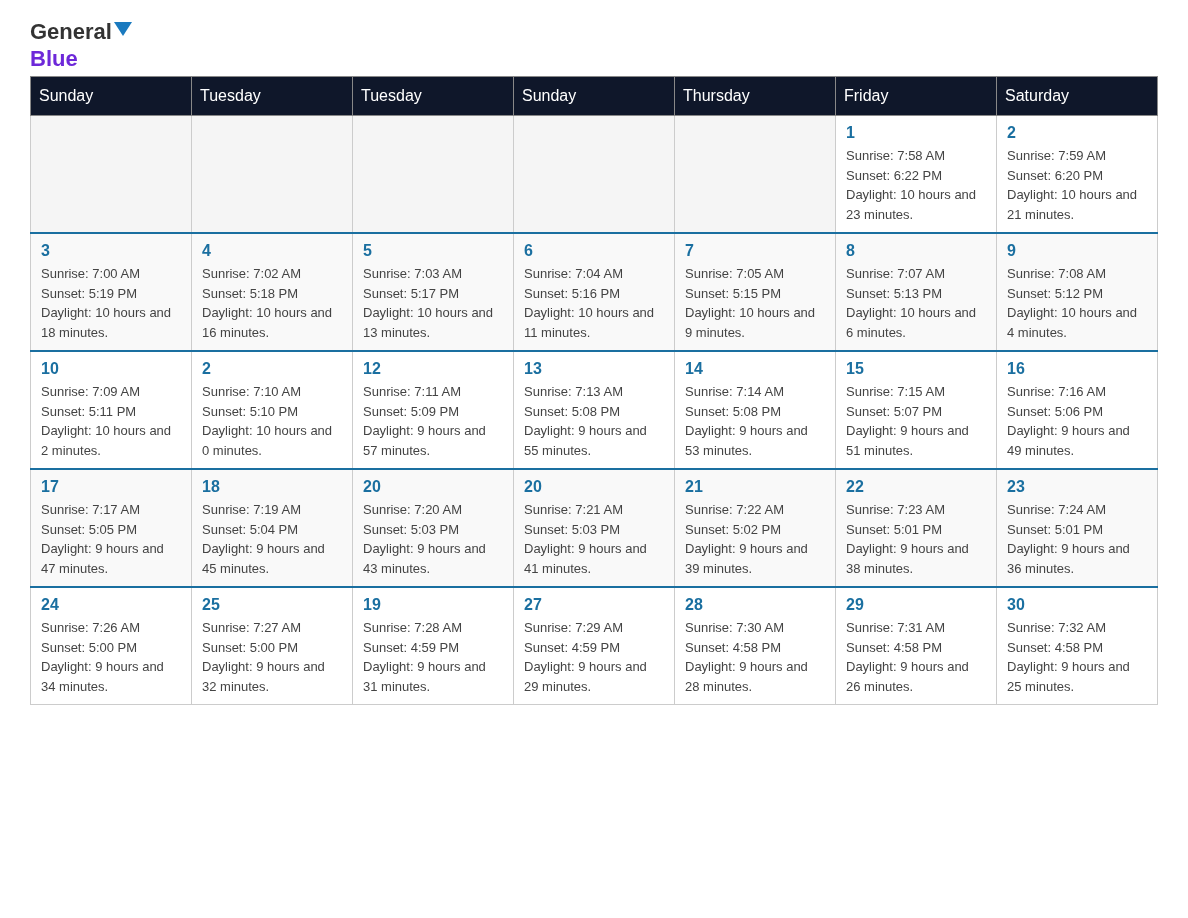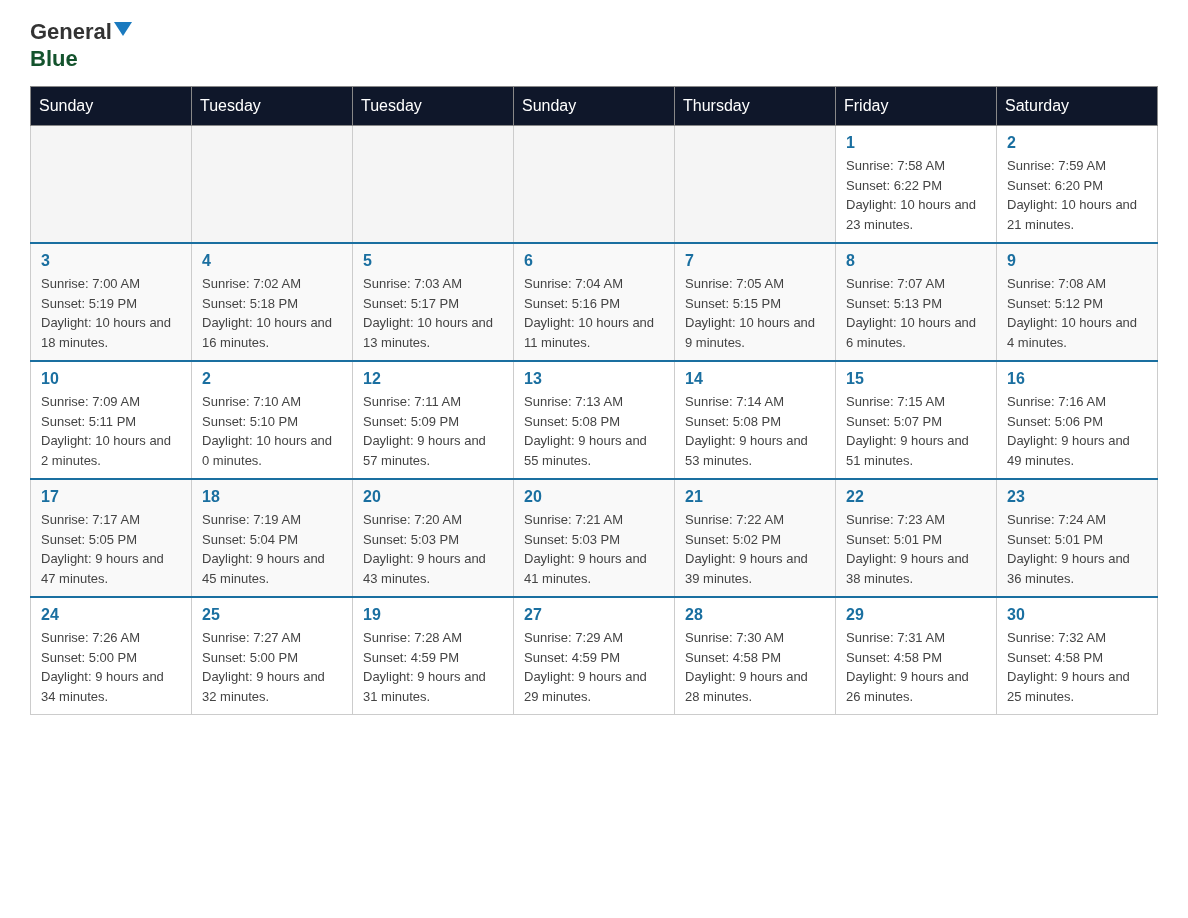--- a/index.html
+++ b/index.html
@@ -8,21 +8,21 @@
       background: #fff;
       color: #333;
       width: 1188px;
       min-height: 918px;
       padding: 20px 30px;
     }
     .header-area {
       display: flex;
       justify-content: space-between;
       align-items: center;
-      margin-bottom: 14px;
+      margin-bottom: 4px;
     }
     .logo-area {
       display: flex;
       flex-direction: column;
       align-items: flex-start;
     }
     .logo-text {
       font-size: 22px;
       font-weight: bold;
       color: #333;
@@ -109,21 +109,21 @@
   </style>
 </head>
 <body>
 
 <div class="header-area">
   <div class="logo-area">
     <div style="display:flex;align-items:center;">
       <span class="logo-text">General<span class="logo-triangle"></span></span>
     </div>
     <div style="margin-top:2px;">
-      <span style="color:#14532d;font-size:22px;font-weight:bold;">Blue</span>
+      <span style="color:#6d28d9;font-size:22px;font-weight:bold;">Blue</span>
     </div>
   </div>
   <div class="title-area">
     <div class="month-title"></div>
     <div class="location-title"></div>
   </div>
 </div>
 
 <table class="calendar-table">
   <thead>

